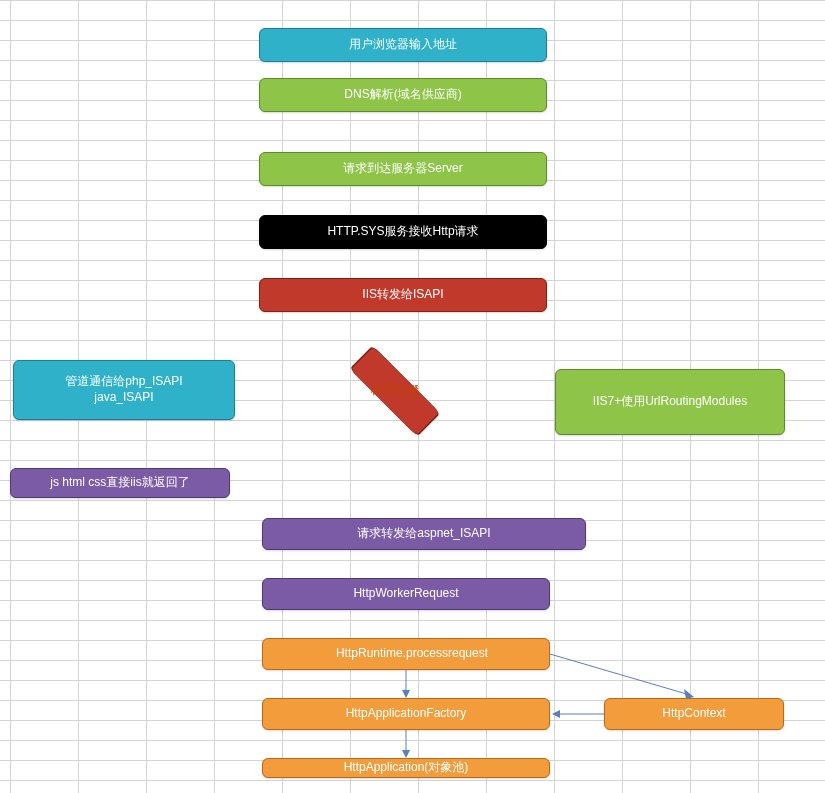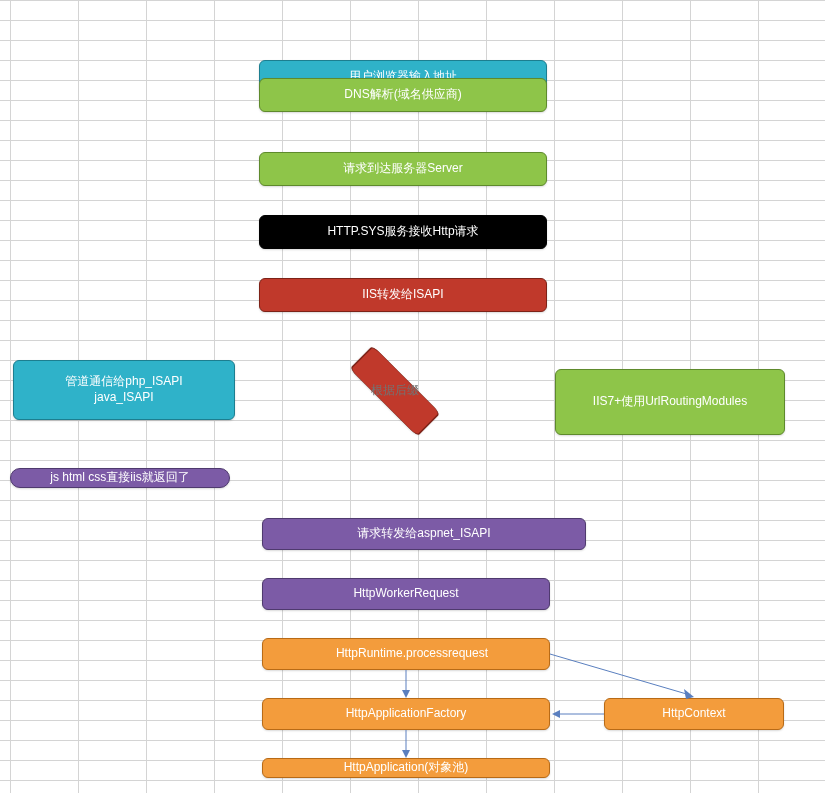--- a/index.html
+++ b/index.html
@@ -52,58 +52,58 @@
     width: 60px;
     height: 60px;
     background: #c0392b;
     border: 1px solid #7d2217;
     transform: rotate(45deg) scaleX(1.6) scaleY(0.55);
     border-radius: 6px;
     box-shadow: 0 1px 2px rgba(0,0,0,0.15);
   }
   .diamond-label {
     position: absolute;
-    color: #737373;
+    color: #c2410c;
     font-size: 12px;
     text-align: center;
   }
   svg.connectors {
     position: absolute;
     inset: 0;
     width: 825px;
     height: 793px;
     pointer-events: none;
   }
   .arrow { stroke: #5a7fbf; stroke-width: 1; fill: none; }
   .arrowhead { fill: #5a7fbf; }
 </style>
 </head>
 <body>
 
 <div class="grid"></div>
 
-<div class="node teal" style="left:259px; top:28px;  width:288px; height:34px;margin-top:32px;">用户浏览器输入地址</div>
+<div class="node teal" style="left:259px; top:28px;  width:288px; height:34px;">用户浏览器输入地址</div>
 <div class="node green" style="left:259px; top:78px;  width:288px; height:34px;">DNS解析(域名供应商)</div>
 <div class="node green" style="left:259px; top:152px; width:288px; height:34px;">请求到达服务器Server</div>
 <div class="node black" style="left:259px; top:215px; width:288px; height:34px;">HTTP.SYS服务接收Http请求</div>
 <div class="node red" style="left:259px; top:278px; width:288px; height:34px;">IIS转发给ISAPI</div>
 
 <div class="node teal" style="left:13px;  top:360px; width:222px; height:60px; white-space:pre-line;">
   <span>管道通信给php_ISAPI
 java_ISAPI</span>
 </div>
 
 <div class="diamond-wrap" style="left:300px; top:363px; width:190px; height:55px;">
   <div class="diamond"></div>
   <div class="diamond-label">根据后缀</div>
 </div>
 
 <div class="node green" style="left:555px; top:369px; width:230px; height:66px;">IIS7+使用UrlRoutingModules</div>
 
-<div class="node purple" style="left:10px;  top:468px; width:220px; height:20px;border-radius:12px;">js html css直接iis就返回了</div>
+<div class="node purple" style="left:10px;  top:468px; width:220px; height:30px;">js html css直接iis就返回了</div>
 <div class="node purple" style="left:262px; top:518px; width:324px; height:32px;text-align:center;">请求转发给aspnet_ISAPI</div>
 <div class="node purple" style="left:262px; top:578px; width:288px; height:32px;">HttpWorkerRequest</div>
 <div class="node orange" style="left:262px; top:638px; width:288px; height:32px;padding-left:20px;">HttpRuntime.processrequest</div>
 <div class="node orange" style="left:262px; top:698px; width:288px; height:32px;">HttpApplicationFactory</div>
 <div class="node orange" style="left:604px; top:698px; width:180px; height:32px;">HttpContext</div>
 <div class="node orange" style="left:262px; top:758px; width:288px; height:20px;">HttpApplication(对象池)</div>
 
 <svg class="connectors">
 
   <line class="arrow" x1="406" y1="670" x2="406" y2="694"></line>

